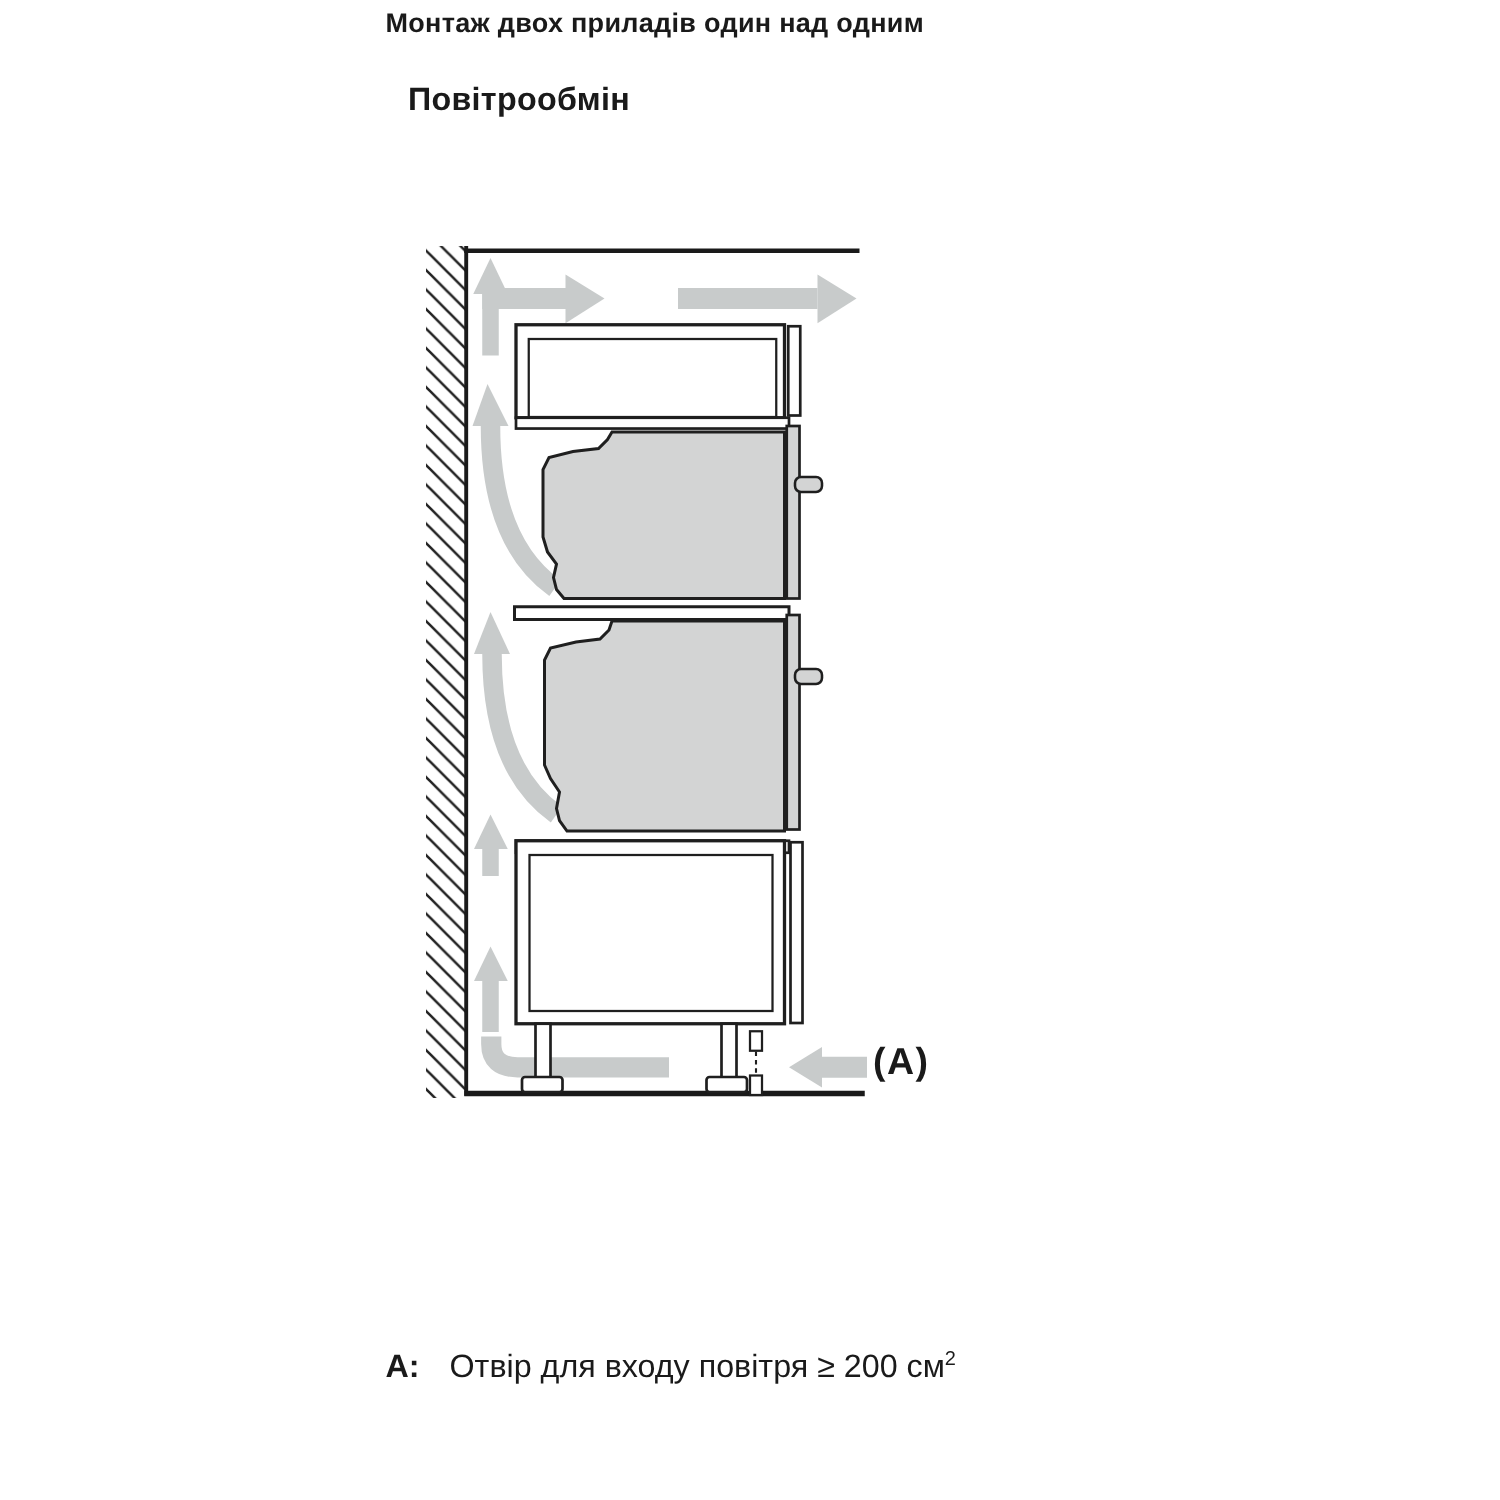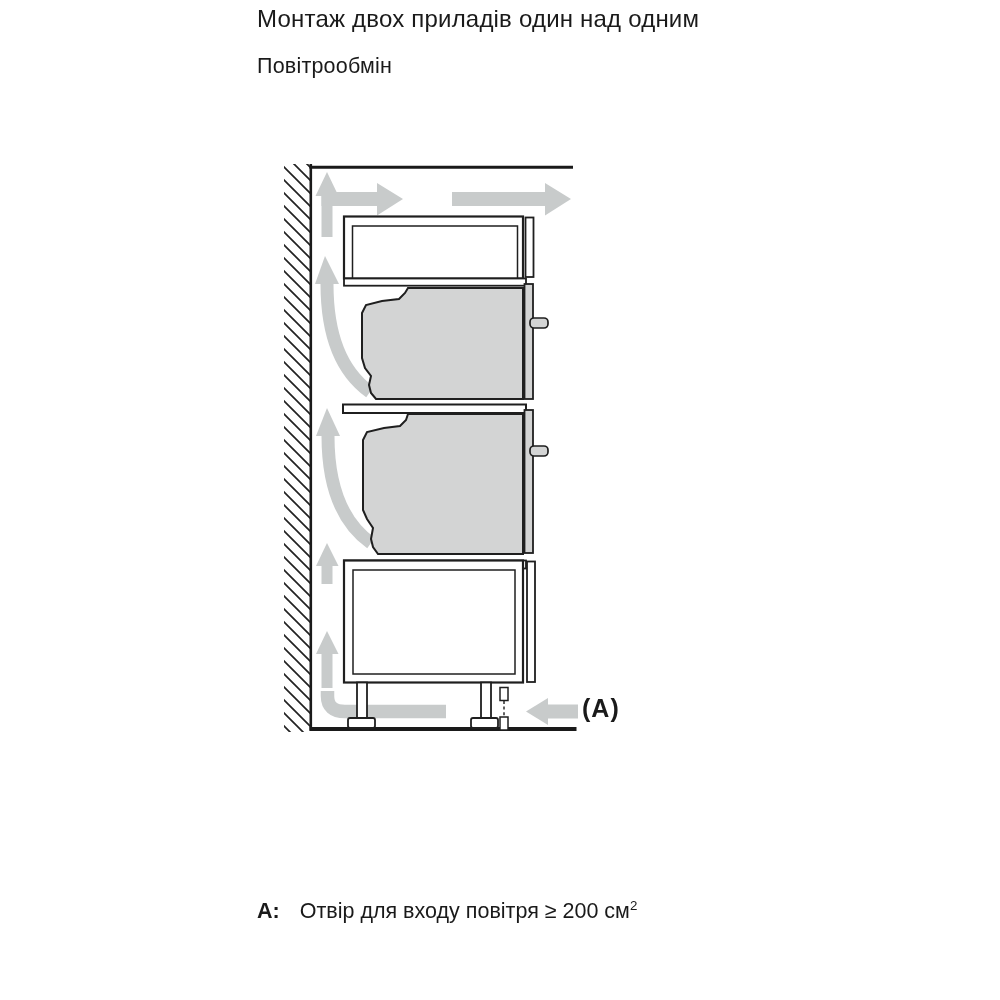--- a/index.html
+++ b/index.html
@@ -7,26 +7,26 @@
     width: 1000px; height: 1000px;
     background: #ffffff;
     font-family: "Liberation Sans", sans-serif;
     color: #1a1a1a;
     position: relative;
     overflow: hidden;
   }
   .abs { position: absolute; }
   .page-title {
     left: 257px; top: 5px;
-    font-size: 24px; font-weight: normal;
+    font-size: 18px; font-weight: bold;
     letter-spacing: 0.2px;
   }
   .page-subtitle {
-    left: 257px; top: 54px;
-    font-size: 21.5px; font-weight: normal;
+    left: 272px; top: 54px;
+    font-size: 21.5px; font-weight: bold;
     letter-spacing: 0.2px;
   }
   .diagram-svg { left: 0; top: 0; }
   .label-a {
     left: 582px; top: 694px;
     font-size: 25px; font-weight: bold;
     letter-spacing: 1px;
   }
   .note {
     left: 257px; top: 898px;

